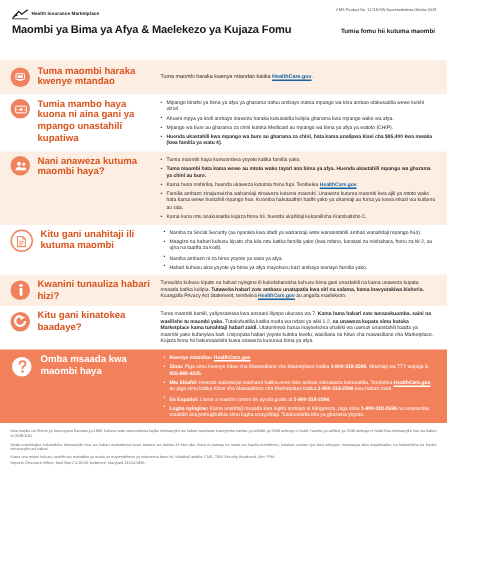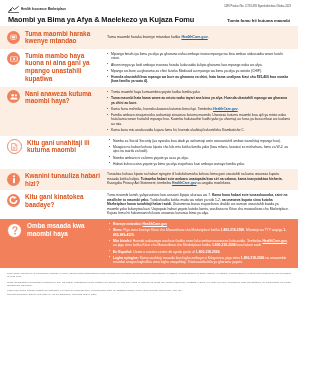--- a/index.html
+++ b/index.html
@@ -11,21 +11,21 @@
   .page{width:298px;height:386px;position:relative;}
 
   
   .masthead{padding:5px 8px 0 8px;position:relative;}
   .logo-row{display:flex;align-items:center;gap:2px;height:9px;}
   .logo-mark{width:11px;height:7px;position:relative;flex:none;}
   .logo-mark svg{display:block;}
   .logo-text{font-size:3.1px;font-weight:bold;color:#1a1a1a;letter-spacing:.05px;line-height:1;}
   .corner-tag{position:absolute;right:7px;top:5px;font-size:2.6px;color:#4a4a4a;text-align:right;line-height:1.25;}
 
-  .title-row{display:flex;align-items:flex-end;justify-content:space-between;margin-top:2px;padding-bottom:2px;}
+  .title-row{display:flex;align-items:flex-end;justify-content:space-between;margin-top:2px;padding-bottom:16px;}
   .doc-title{font-size:7.4px;font-weight:bold;color:#17171a;letter-spacing:-.1px;line-height:1.05;}
   .doc-meta{font-size:4.2px;font-weight:bold;color:#17171a;text-align:right;line-height:1.1;white-space:nowrap;}
 
   
   .sections{display:flex;flex-direction:column;}
   .sec{display:flex;align-items:flex-start;padding:3px 7px 3px 7px;}
   .sec.tint{background:#fdeee3;}
   .sec.plain{background:#ffffff;}
   .sec.solid{background:#f2815b;}
 

